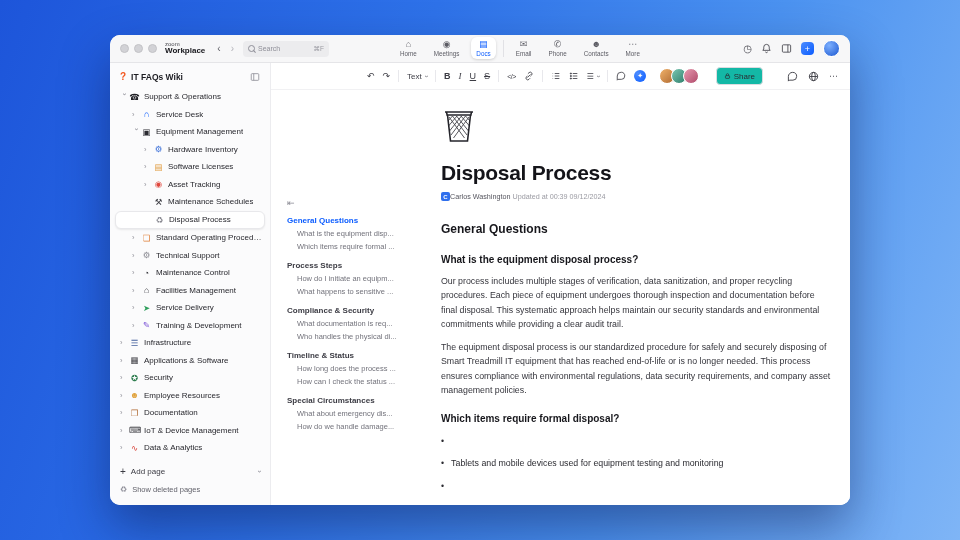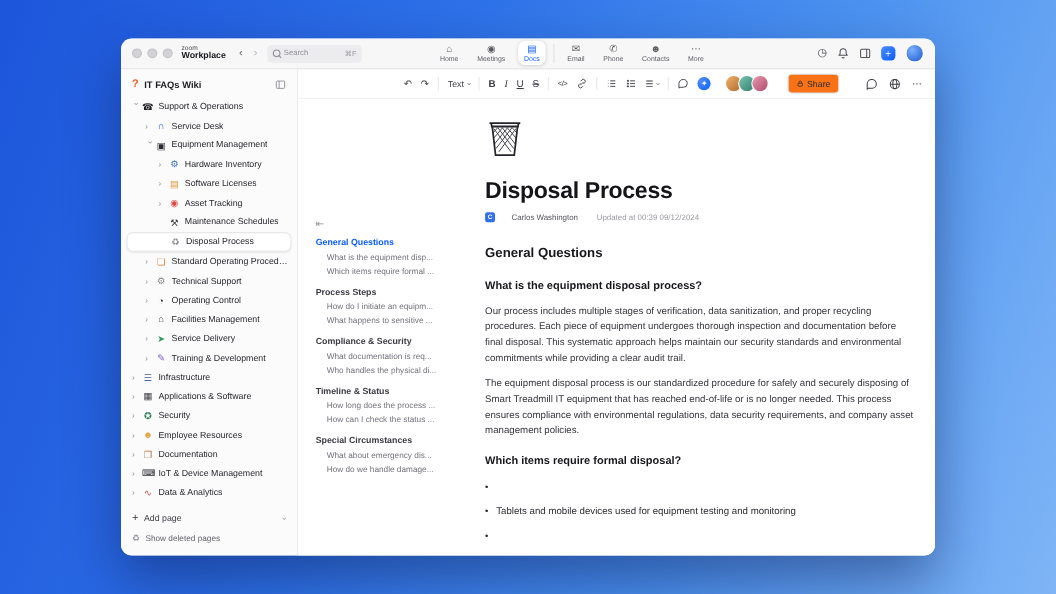--- a/index.html
+++ b/index.html
@@ -60,32 +60,32 @@
   .eb.small{font-size:7px;letter-spacing:-0.5px;}
   .textdd{display:flex;align-items:center;gap:3px;font-size:8px;color:#3c3c44;}
   .dd-chev{font-size:7px;color:#6e6e76;transform:rotate(90deg);display:inline-block;}
   .vdiv{width:1px;height:12px;background:#e8e8ec;}
   .ai-dot{width:12px;height:12px;border-radius:50%;background:radial-gradient(circle at 30% 30%,#4d8dff,#0b5cff);display:flex;align-items:center;justify-content:center;color:#fff;font-size:7px;}
   .avs{display:flex;margin-left:auto;align-items:center;}
   .av{width:14px;height:14px;border-radius:50%;border:1.5px solid #fff;margin-left:-4px;}
   .av.a1{background:linear-gradient(135deg,#f0b26a,#b06a32);margin-left:0;}
   .av.a2{background:linear-gradient(135deg,#7ac7b2,#2e7d6b);}
   .av.a3{background:linear-gradient(135deg,#e89ab0,#b04a6a);}
-  .share{display:flex;align-items:center;gap:3px;height:16px;padding:0 7px;background:#f97316;border:1px solid #dcdce0;border-radius:4px;font-size:8px;color:#2b2b31;margin-left:9px;}
+  .share{display:flex;align-items:center;gap:3px;height:16px;padding:0 7px;background:#14b8a6;border:1px solid #dcdce0;border-radius:4px;font-size:8px;color:#2b2b31;margin-left:9px;}
   .eb-right{display:flex;align-items:center;gap:10px;margin-left:16px;}
   
   .docwrap{flex:1;position:relative;overflow:hidden;background:#fff;}
   .toc{position:absolute;left:16px;top:108px;width:132px;}
   .toc-collapse{font-size:9px;color:#8e8e98;display:block;margin-bottom:7px;}
   .toc-sec{font-size:8px;font-weight:bold;color:#3c3c44;margin:8px 0 2px;white-space:nowrap;}
   .toc-sec.active{color:#0b5cff;}
   .toc-item{font-size:7.5px;color:#73737c;padding-left:10px;line-height:13px;white-space:nowrap;}
   .content{position:absolute;left:170px;top:14px;width:392px;}
   .doc-title{font-size:21px;font-weight:bold;color:#141419;margin-top:11px;letter-spacing:-0.3px;}
-  .byline{display:flex;align-items:center;gap:15px;margin-top:7px;}
+  .byline{display:flex;align-items:center;gap:0;margin-top:7px;}
   .by-av{width:9px;height:9px;border-radius:2px;background:#2f6fed;color:#fff;font-size:6px;display:flex;align-items:center;justify-content:center;font-weight:bold;}
   .by-name{font-size:7.2px;color:#55555e;}
   .by-upd{font-size:7.2px;color:#9a9aa2;margin-left:2px;}
   .h2{font-size:12px;font-weight:bold;color:#17171c;margin-top:21px;}
   .h3{font-size:10px;font-weight:bold;color:#17171c;margin-top:18px;}
   .h3.spaced{margin-top:16px;}
   .para{font-size:8.8px;line-height:1.62;color:#35353c;margin-top:9px;}
   .blist{margin-top:5px;}
   .bullet{display:flex;gap:7px;font-size:8.8px;color:#2b2b31;margin-top:11.5px;line-height:1.3;}
   .bullet .dot{line-height:1.3;}
@@ -228,21 +228,21 @@
             <span class="rlb">Standard Operating Procedures</span>
           </div>
           <div class="row lv1">
             <span class="chev">›</span>
             <span class="ric" style="color:#8a8a92">⚙</span>
             <span class="rlb">Technical Support</span>
           </div>
           <div class="row lv1">
             <span class="chev">›</span>
             <span class="ric" style="color:#2b2b31">◔</span>
-            <span class="rlb">Operating Control</span>
+            <span class="rlb">Maintenance Control</span>
           </div>
           <div class="row lv1">
             <span class="chev">›</span>
             <span class="ric" style="color:#3a3a40">⌂</span>
             <span class="rlb">Facilities Management</span>
           </div>
           <div class="row lv1">
             <span class="chev">›</span>
             <span class="ric" style="color:#2e9e5b">➤</span>
             <span class="rlb">Service Delivery</span>

